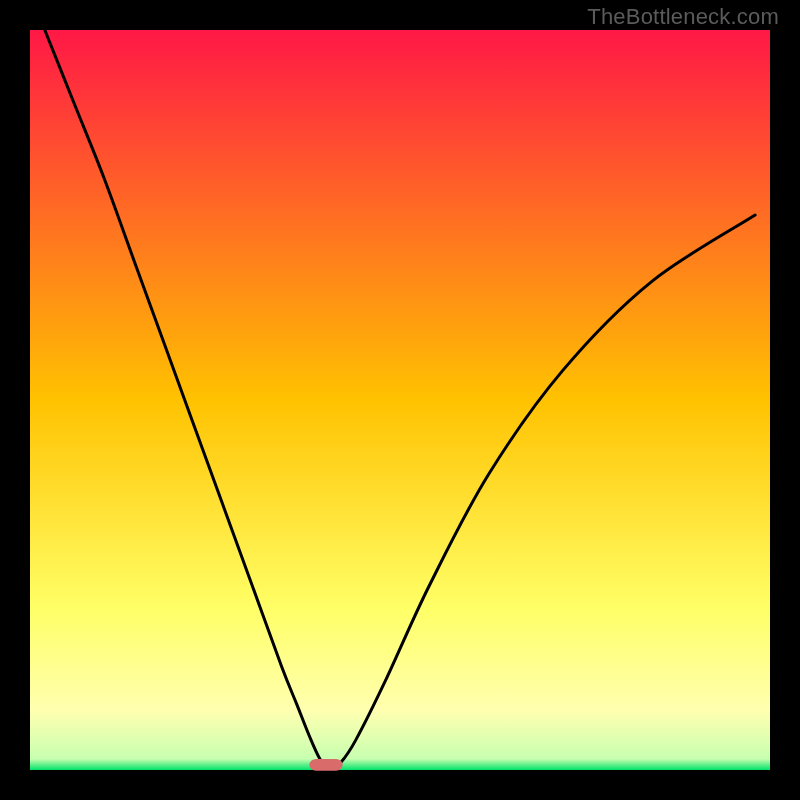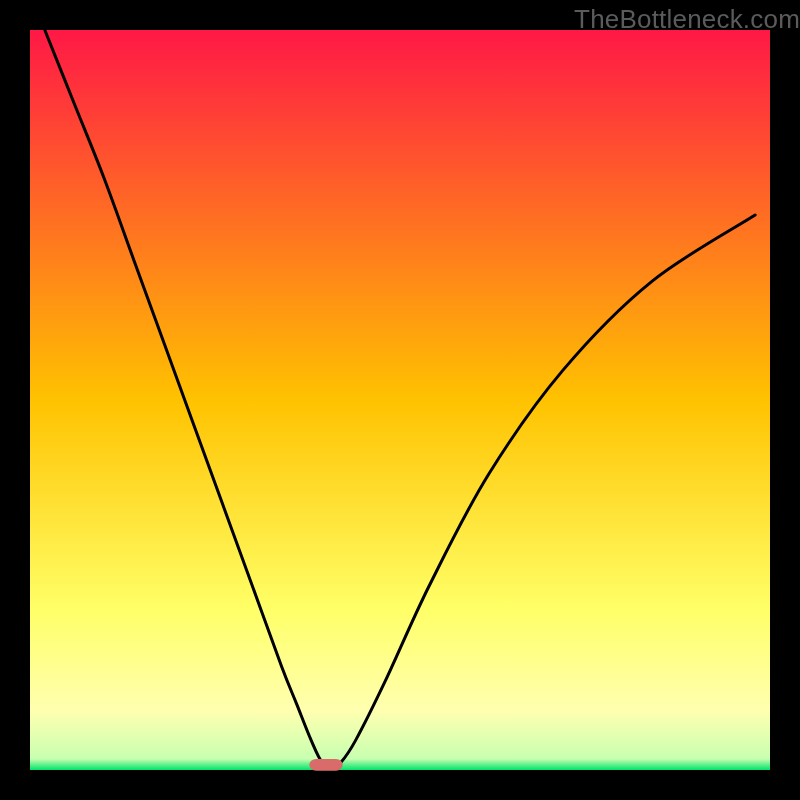--- a/index.html
+++ b/index.html
@@ -14,23 +14,23 @@
   .frame {
     position: absolute;
     top: 0;
     left: 0;
     width: 800px;
     height: 800px;
   }
   .watermark {
     position: absolute;
     top: 4px;
-    right: 0;
+    right: 21px;
     color: #5b5b5b;
-    font-size: 26px;
+    font-size: 22px;
     font-weight: 500;
     letter-spacing: 0.2px;
   }
   svg {
     display: block;
   }
 </style>
 </head>
 <body>
 

